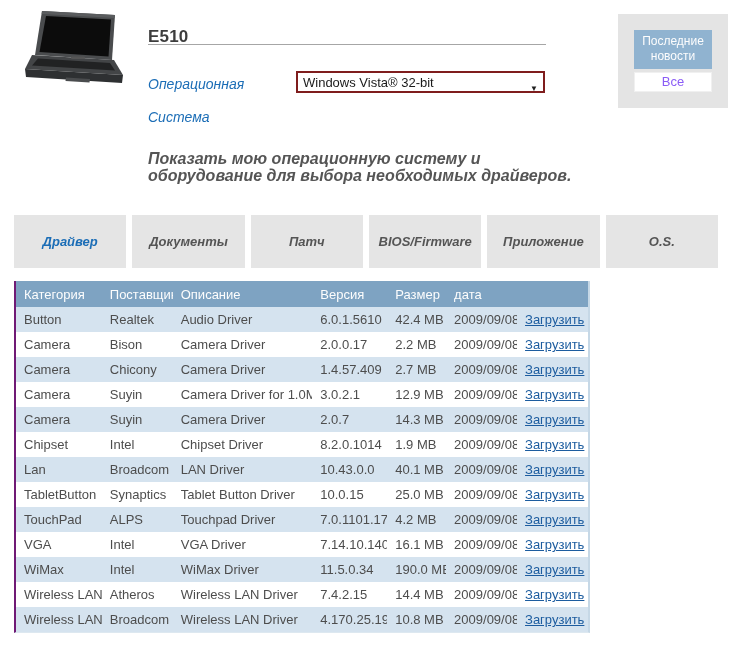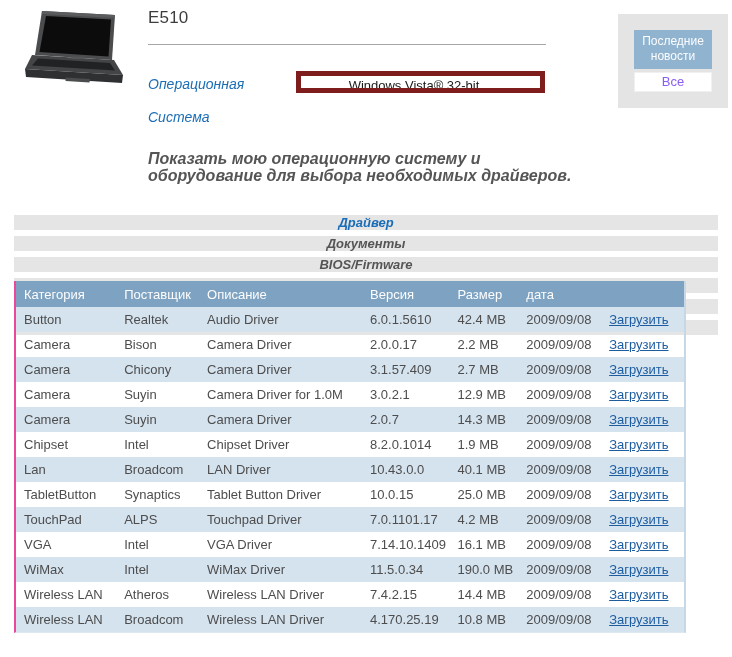--- a/index.html
+++ b/index.html
@@ -6,37 +6,37 @@
   html,body { background:#fff; }
   body {
     width:732px; height:657px; position:relative; overflow:hidden;
     font-family:"Liberation Sans", sans-serif; color:#4d4d4d;
   }
 
   
   .laptop-img { position:absolute; left:22px; top:8px; width:114px; height:94px; }
 
   .page-title {
-    position:absolute; left:148px; top:8px;
-    font-size:17px; font-weight:normal; color:#3d3d3d; letter-spacing:.2px;
+    position:absolute; left:148px; top:27px;
+    font-size:17px; font-weight:bold; color:#3d3d3d; letter-spacing:.2px;
   }
   .title-rule {
     position:absolute; left:148px; top:44px; width:398px; height:1px; background:#a6a6a6;
   }
 
   .os-label {
     position:absolute; left:148px; top:68px; width:150px;
     font-size:14px; font-style:italic; color:#1b6db6; line-height:33px;
   }
 
   .os-select {
     position:absolute; left:296px; top:71px; width:249px; height:22px;
-    border:5px solid #7f1d1d; background:#fff; cursor:pointer;
+    border:2px solid #7f1d1d; background:#fff; cursor:pointer;
     font-size:13px; color:#1a1a1a; line-height:20px; padding:0 18px 0 5px;
-    white-space:nowrap; overflow:hidden;text-align:center;
+    white-space:nowrap; overflow:hidden;
   }
   .os-select .arrow {
     position:absolute; right:5px; top:6px; font-size:8px; color:#222; font-style:normal;
   }
 
   .news-widget {
     position:absolute; left:618px; top:14px; width:110px;
     background:#e4e4e4; padding:16px; 
   }
   .news-btn {
@@ -49,33 +49,33 @@
   }
 
   .description {
     position:absolute; left:148px; top:150px; width:432px;
     font-size:16px; font-weight:bold; font-style:italic; color:#555; line-height:17px;
   }
 
   
   .tab-bar {
     position:absolute; left:14px; top:215px; width:704px; height:53px;
-    display:flex; gap:6px;flex-direction:column;
+    display:flex; gap:6px;
   }
   .tab {
     flex:1; background:#e5e5e5; cursor:pointer;
     display:flex; align-items:center; justify-content:center;
     font-size:13px; font-weight:bold; font-style:italic; color:#555;
   }
   .tab.active { color:#1b6db6; }
 
   
   .table-wrap {
-    position:absolute; left:14px; top:281px; width:672px;
-    border-left:2px solid #ec4899; border-right:2px solid #c6d8e6;
+    position:absolute; left:14px; top:281px; width:576px;
+    border-left:2px solid #701a75; border-right:2px solid #c6d8e6;
     border-bottom:1px solid #dde8f0;
   }
   table.driver-table { width:100%; border-collapse:collapse; table-layout:fixed; }
   .driver-table th {
     background:#7ea3c2; color:#fdfdfd; font-weight:normal; font-size:13px;
     text-align:left; height:26px; padding:0 0 0 8px; white-space:nowrap; overflow:hidden;
   }
   .driver-table td {
     font-size:13px; color:#4d4d4d; height:25px; padding:0 0 0 8px;
     white-space:nowrap; overflow:hidden;
@@ -113,22 +113,22 @@
 <div class="news-widget">
   <div class="news-btn">Последние новости</div>
   <div class="all-btn">Все</div>
 </div>
 
 <div class="description">Показать мою операционную систему и оборудование для выбора необходимых драйверов.</div>
 
 <div class="tab-bar">
     <div class="tab active">Драйвер</div>
     <div class="tab">Документы</div>
+    <div class="tab">Патч</div>
     <div class="tab">BIOS/Firmware</div>
-    <div class="tab">Патч</div>
     <div class="tab">Приложение</div>
     <div class="tab">O.S.</div>
   </div>
 
 <div class="table-wrap">
   <table class="driver-table">
     <colgroup>
       <col style="width:15%">
         <col style="width:12.4%">
         <col style="width:24.4%">
@@ -164,21 +164,21 @@
           <td>Camera Driver</td>
           <td>2.0.0.17</td>
           <td>2.2 MB</td>
           <td>2009/09/08</td>
           <td><a href="#">Загрузить</a></td>
         </tr>
         <tr class="alt">
           <td>Camera</td>
           <td>Chicony</td>
           <td>Camera Driver</td>
-          <td>3.1.57.409</td>
+          <td>1.4.57.409</td>
           <td>2.7 MB</td>
           <td>2009/09/08</td>
           <td><a href="#">Загрузить</a></td>
         </tr>
         <tr>
           <td>Camera</td>
           <td>Suyin</td>
           <td>Camera Driver for 1.0M</td>
           <td>3.0.2.1</td>
           <td>12.9 MB</td>

